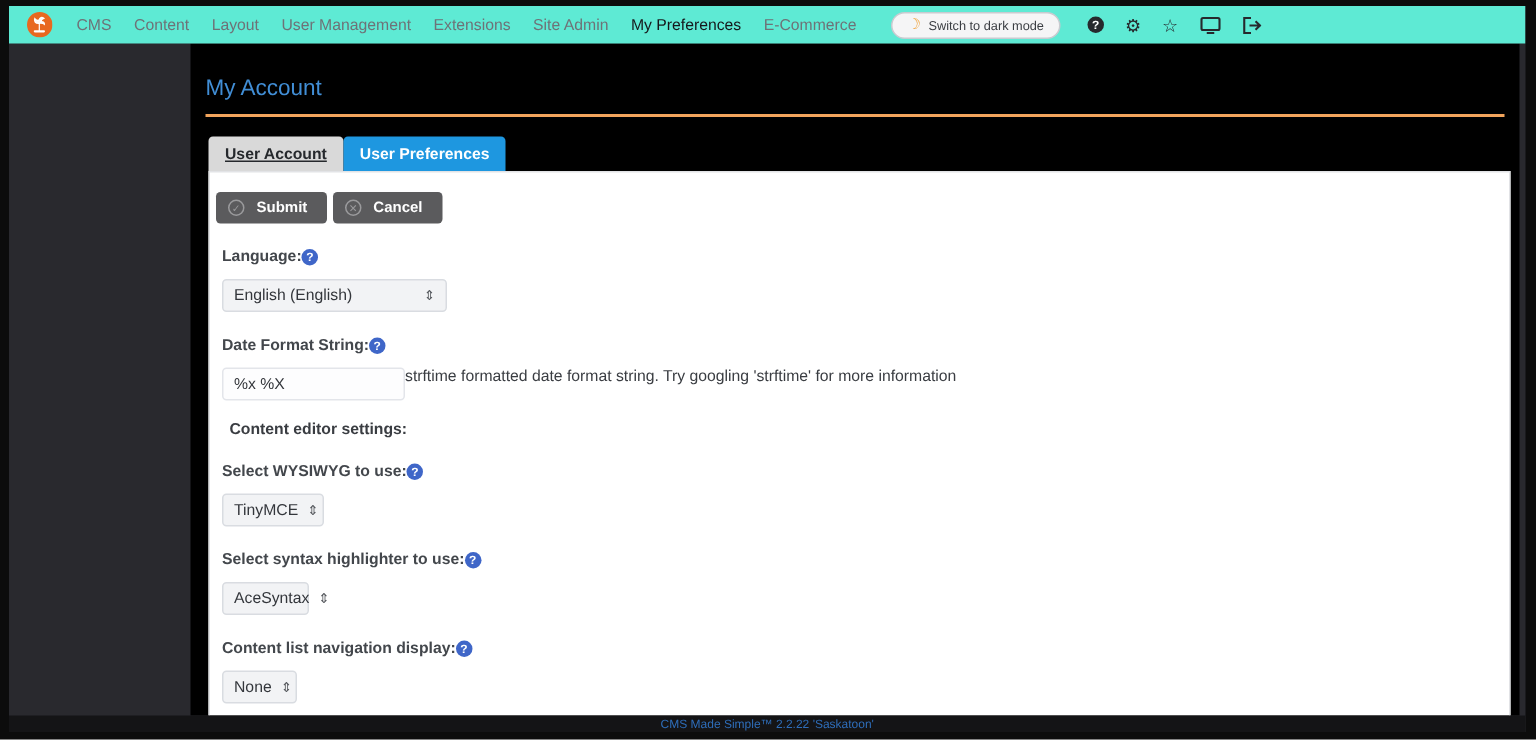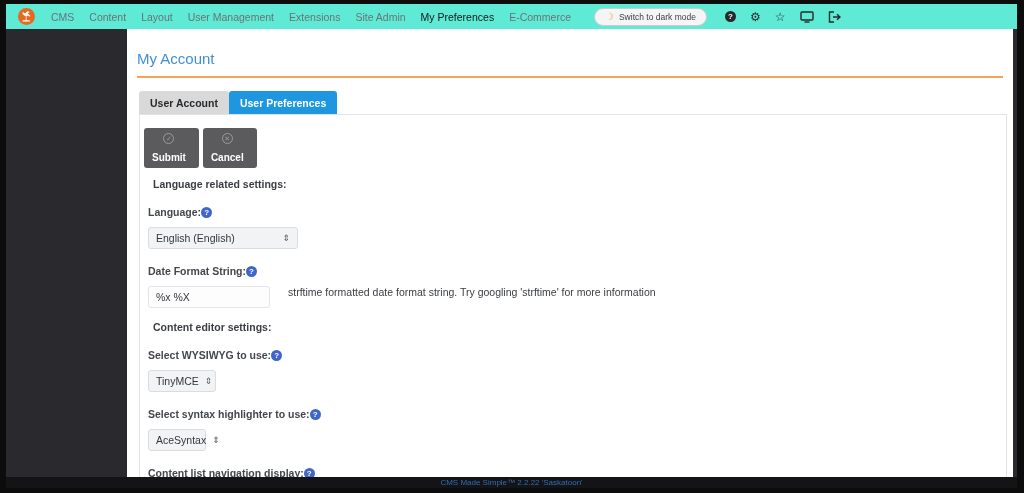--- a/index.html
+++ b/index.html
@@ -41,49 +41,48 @@
   .circle-q {
     width:11px; height:11px; border-radius:50%; background:#26292d;
     color:#fff; font-size:8px; font-weight:bold; display:inline-flex;
     align-items:center; justify-content:center;
   }
   .glyph-ico { font-size:12px; color:#26292d; line-height:12px; }
 
   
   .content-col {
     position:absolute; left:121px; top:25px; width:886px; bottom:11px;
-    background:#ffffff; overflow:hidden;
+    background:#000000; overflow:hidden;
   }
   .page-title {
     margin:21px 0 0 10px; color:#418ed6; font-size:15px; font-weight:normal;
   }
   .title-rule {
     margin:9px 0 0 10px; border:none; border-top:2px solid #f2a45c; width:866px;
   }
   .tabs { margin:13px 0 0 12px; display:flex; }
   .tab {
     font-size:10.5px; font-weight:bold; padding:6px 11px 5px;
     border-radius:3px 3px 0 0; cursor:pointer; white-space:nowrap;
   }
-  .tab.inactive { background:#d9d9d9; color:#26292d; }
+  .tab.inactive { background:#d9d9d9; color:#26292d;text-decoration:underline; }
   .tab.active   { background:#1e97e0; color:#ffffff; }
 
   .panel {
     margin:0 6px 0 12px; background:#ffffff; border:1px solid #e2e3e6;
     height:100%; padding:13px 12px 0 4px;
   }
 
   
   .btn-row { display:flex; gap:4px; }
   .gbtn {
     background:#5b5b5d; border:none; border-radius:3px; color:#fff;
     font-size:10px; font-weight:bold; padding:5px 13px 5px 8px;
     display:inline-flex; align-items:center; gap:8px; cursor:pointer;
     font-family:"Liberation Sans", sans-serif;
-    flex-direction:column;
   }
   .btn-ico {
     width:11px; height:11px; border-radius:50%; border:1px solid #9a9a9c;
     color:#9a9a9c; font-size:7px; display:inline-flex; align-items:center;
     justify-content:center; font-weight:normal;
   }
 
   
   .section-head {
     margin:10px 0 0 9px; font-size:10.5px; font-weight:bold; color:#3a3d42;
@@ -103,21 +102,21 @@
     display:inline-flex; justify-content:space-between; align-items:center;
     background:#f2f3f5; border:1px solid #d9dce1; border-radius:3px;
     padding:4px 7px; font-size:10.5px; color:#33363b; cursor:pointer; gap:6px;
   }
   .sel-arrows { font-size:9px; color:#55585d; line-height:9px; }
   .txt-input {
     width:122px; padding:4px 7px; border:1px solid #e3e5ea; background:#fdfdfe;
     font-size:10.5px; color:#33363b; border-radius:3px;
     font-family:"Liberation Sans", sans-serif;
   }
-  .inline-help { font-size:10.5px; color:#3a3d42; margin-left:18px; }
+  .inline-help { font-size:10.5px; color:#3a3d42; }
 
   
   .footer {
     position:absolute; left:0; right:0; bottom:0; height:11px;
     background:#141416; display:flex; align-items:center; justify-content:center;
     z-index:6;
   }
   .footer-text { font-size:8px; color:#2e6db9; }
 
   .w150{width:150px;} .w56{width:68px;} .w58{width:58px;} .w50{width:50px;}
@@ -185,21 +184,20 @@
         <button class="gbtn">
           <span class="btn-ico">✓</span>
           <span>Submit</span>
         </button>
         <button class="gbtn">
           <span class="btn-ico">✕</span>
           <span>Cancel</span>
         </button>
       </div>
 
-      <div class="section-head">Language related settings:</div>
 
       <div class="field">
         <span class="flabel">
           <span>Language:</span>
           <span class="help-ico">?</span>
         </span>
         <div class="ctrl-row">
           <span class="sel w150">
             <span>English (English)</span>
             <span class="sel-arrows">⇕</span>

